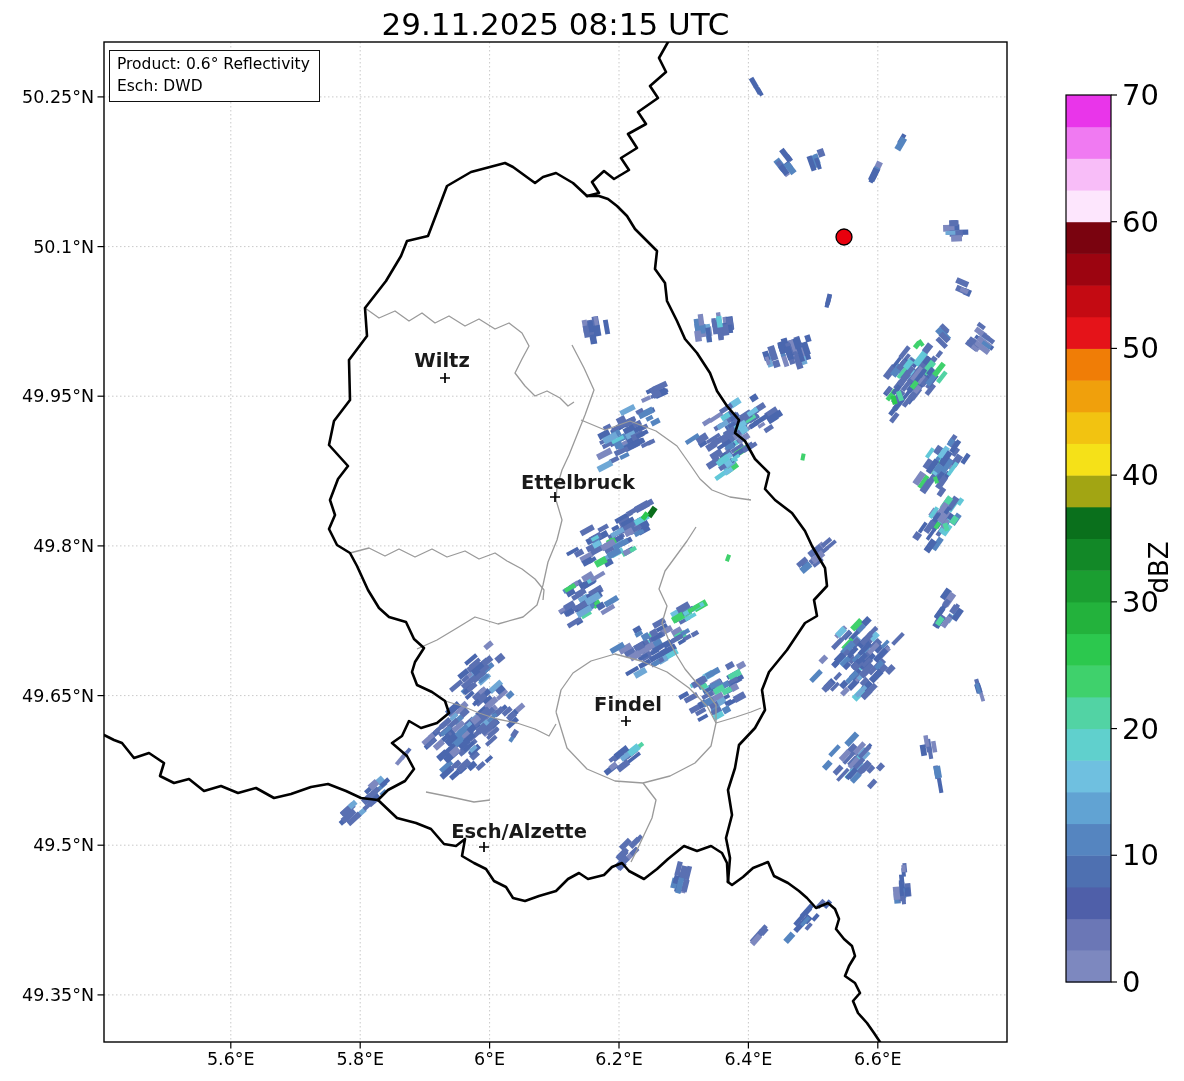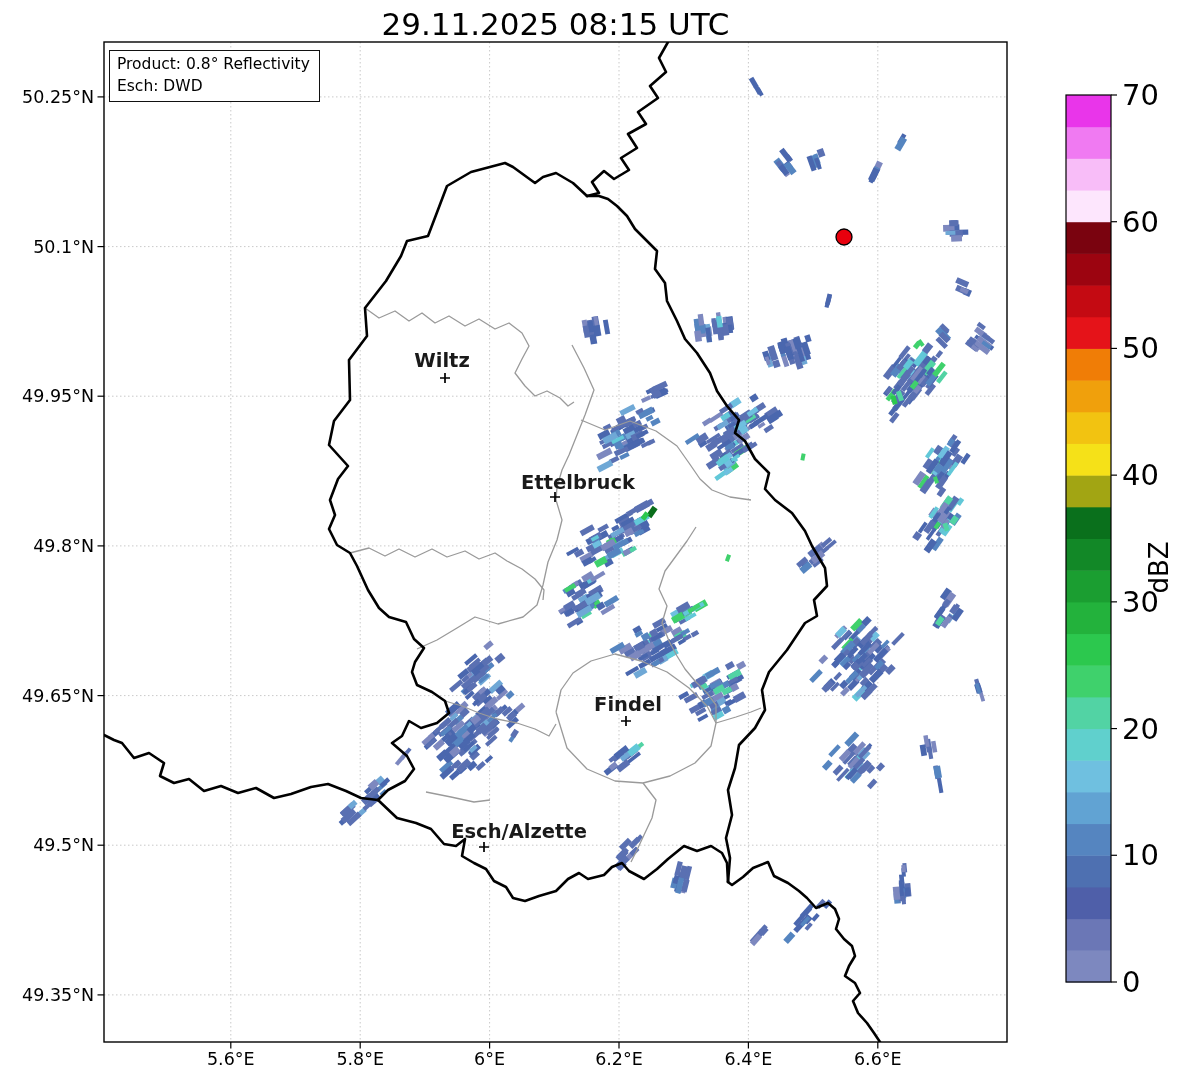--- a/index.html
+++ b/index.html
@@ -12,21 +12,21 @@
             line-height:1.45;color:#000;z-index:5;}
   svg{position:absolute;left:0;top:0;}
   text{font-family:"DejaVu Sans","Liberation Sans",sans-serif;}
 </style>
 </head>
 <body>
 
 <div class="figure">
   <div class="fig-title">29.11.2025 08:15 UTC</div>
   <div class="info-box">
-    <div>Product: 0.8° Reflectivity</div>
+    <div>Product: 0.6° Reflectivity</div>
     <div>Esch: DWD</div>
   </div>
   <svg id="map-svg" width="1184" height="1081" viewBox="0 0 1184 1081">
       <defs>
         <clipPath id="map-clip">
           <rect x="88" y="42" width="903" height="1000"></rect>
         </clipPath>
       </defs>
       <g>
         <line x1="214.8" y1="42" x2="214.8" y2="1042" stroke="#c9c9c9" stroke-width="1" stroke-dasharray="1.5,2.5"></line>

